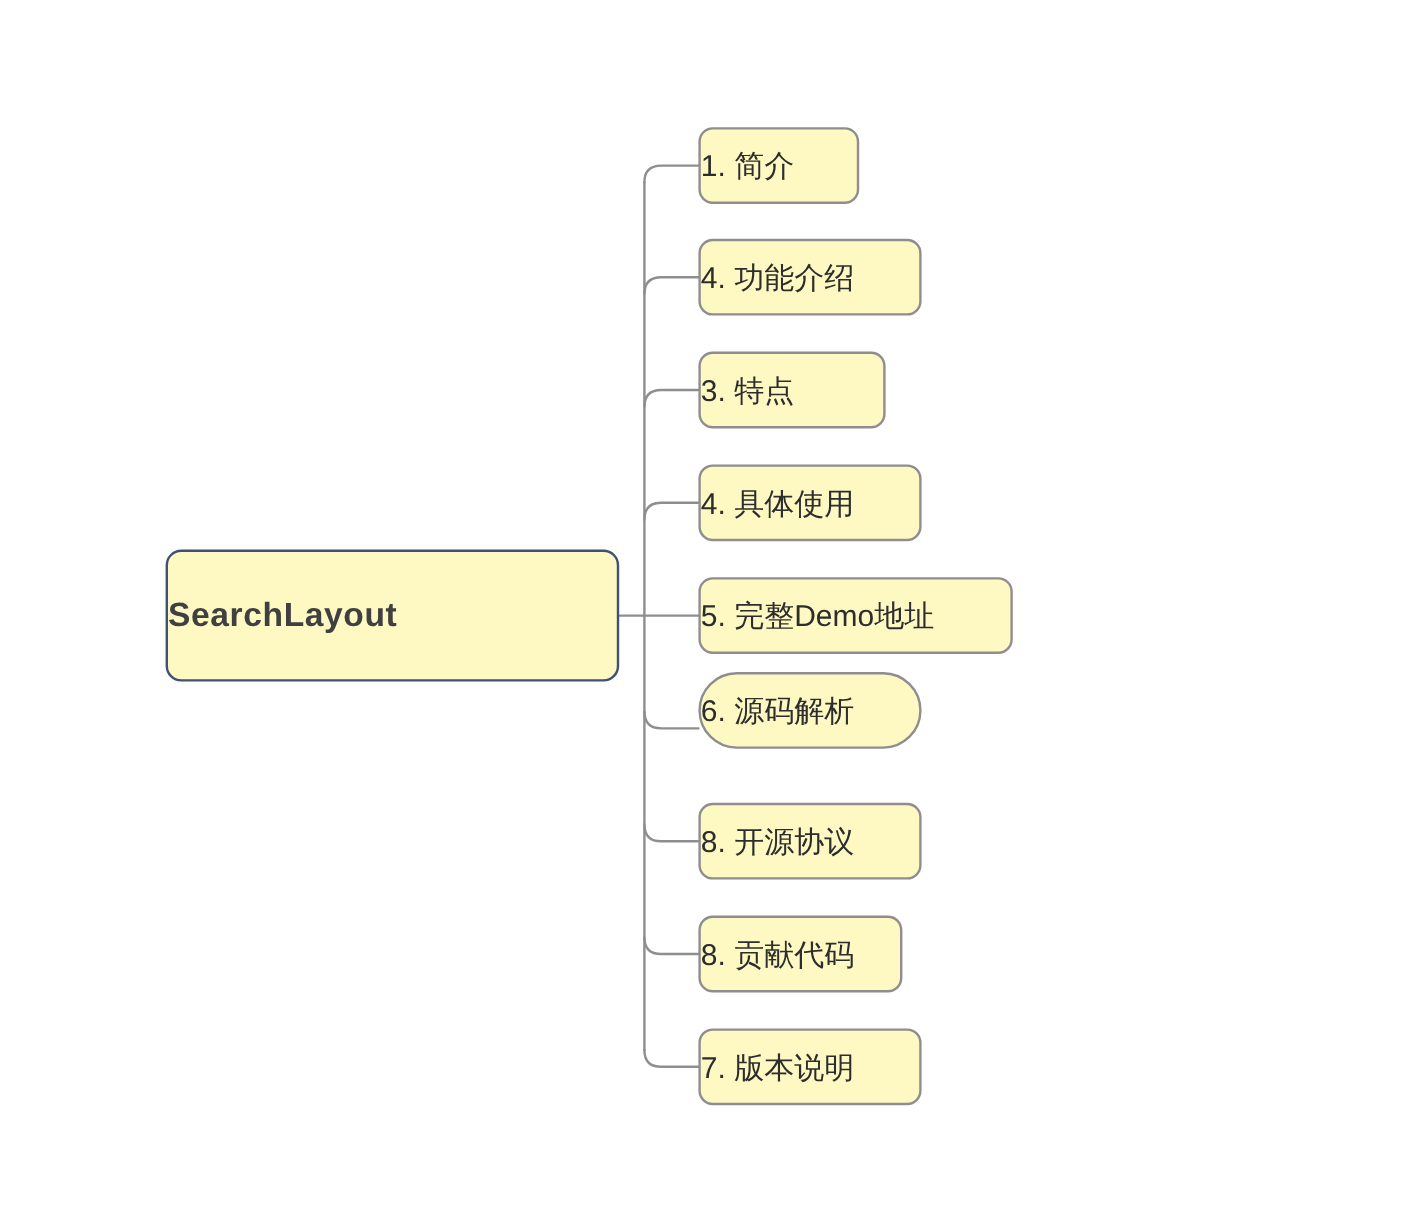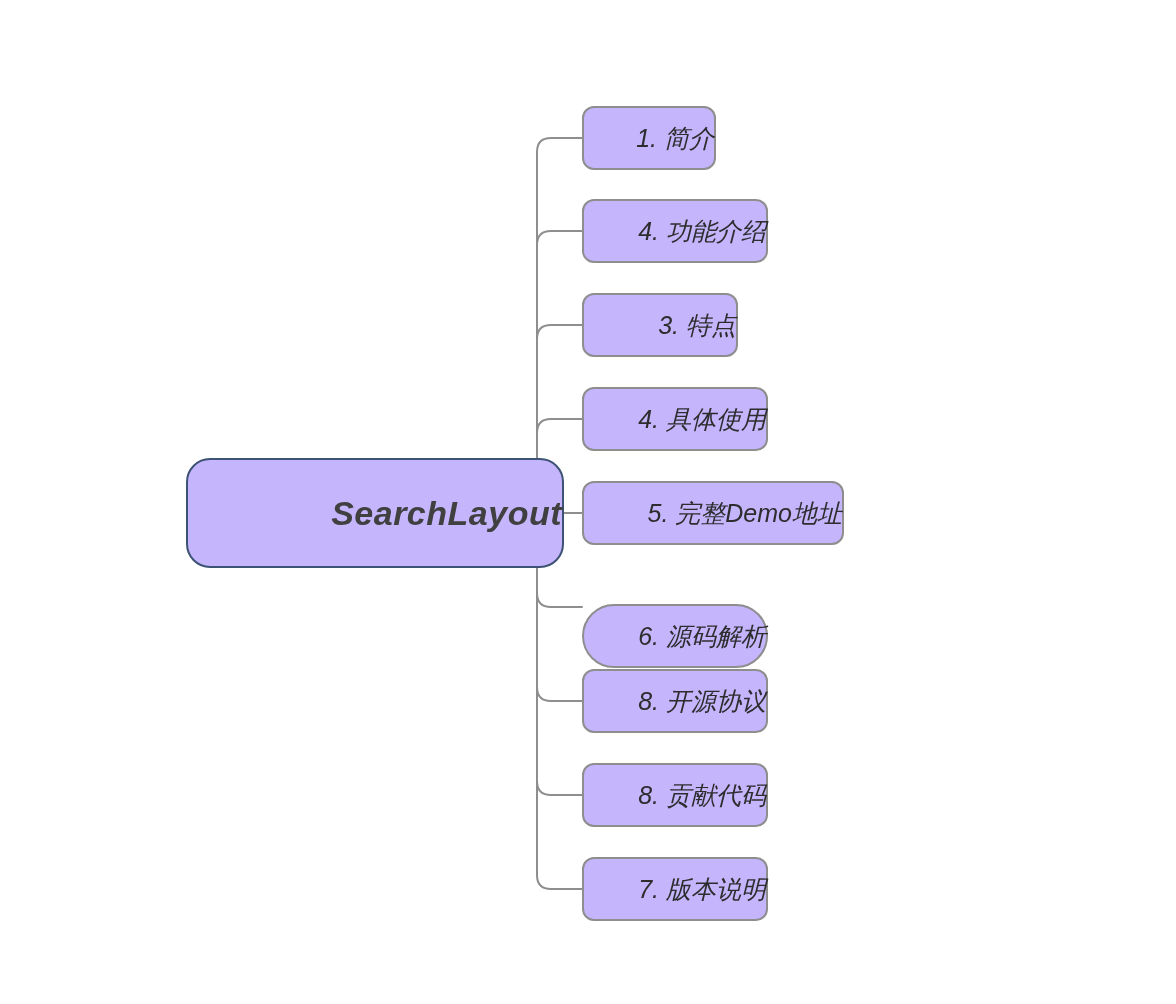--- a/index.html
+++ b/index.html
@@ -18,57 +18,55 @@
   .connectors {
     position: absolute;
     left: 0;
     top: 0;
     width: 1176px;
     height: 1004px;
   }
   .node {
     position: absolute;
     box-sizing: border-box;
-    background: #c4b5fd;
+    background: #fef9c3;
     display: flex;
     align-items: center;
-    justify-content: flex-end;
+    justify-content: flex-start;
     white-space: nowrap;
-    font-style: italic;
   }
   .root-node {
     left: 138px;
     top: 458px;
     width: 378px;
     height: 110px;
     border: 2px solid #3d5274;
-    border-radius: 24px;
-    font-size: 34px;
+    border-radius: 13px;
+    font-size: 28px;
     font-weight: bold;
     color: #404040;
     letter-spacing: 0.5px;
-    margin-left: 48px;
   }
   .child-node {
     left: 582px;
     height: 64px;
     border: 2px solid #8e8e8e;
     border-radius: 12px;
     font-size: 25px;
     color: #2d2d2d;
   }
   
   .c1 { top: 106px; width: 134px; }
   .c2 { top: 199px; width: 186px; }
   .c3 { top: 293px; width: 156px; }
   .c4 { top: 387px; width: 186px; }
   .c5 { top: 481px; width: 262px; }
-  .c6 { top: 604px; width: 186px; border-radius: 32px; }
+  .c6 { top: 560px; width: 186px; border-radius: 32px; }
   .c7 { top: 669px; width: 186px; }
-  .c8 { top: 763px; width: 186px; }
+  .c8 { top: 763px; width: 170px; }
   .c9 { top: 857px; width: 186px; }
 </style>
 </head>
 <body>
 
 <div class="canvas">
 
   <svg class="connectors" viewBox="0 0 1176 1004" xmlns="http://www.w3.org/2000/svg">
     <g fill="none" stroke="#8e8e8e" stroke-width="2" stroke-linecap="round">
 

